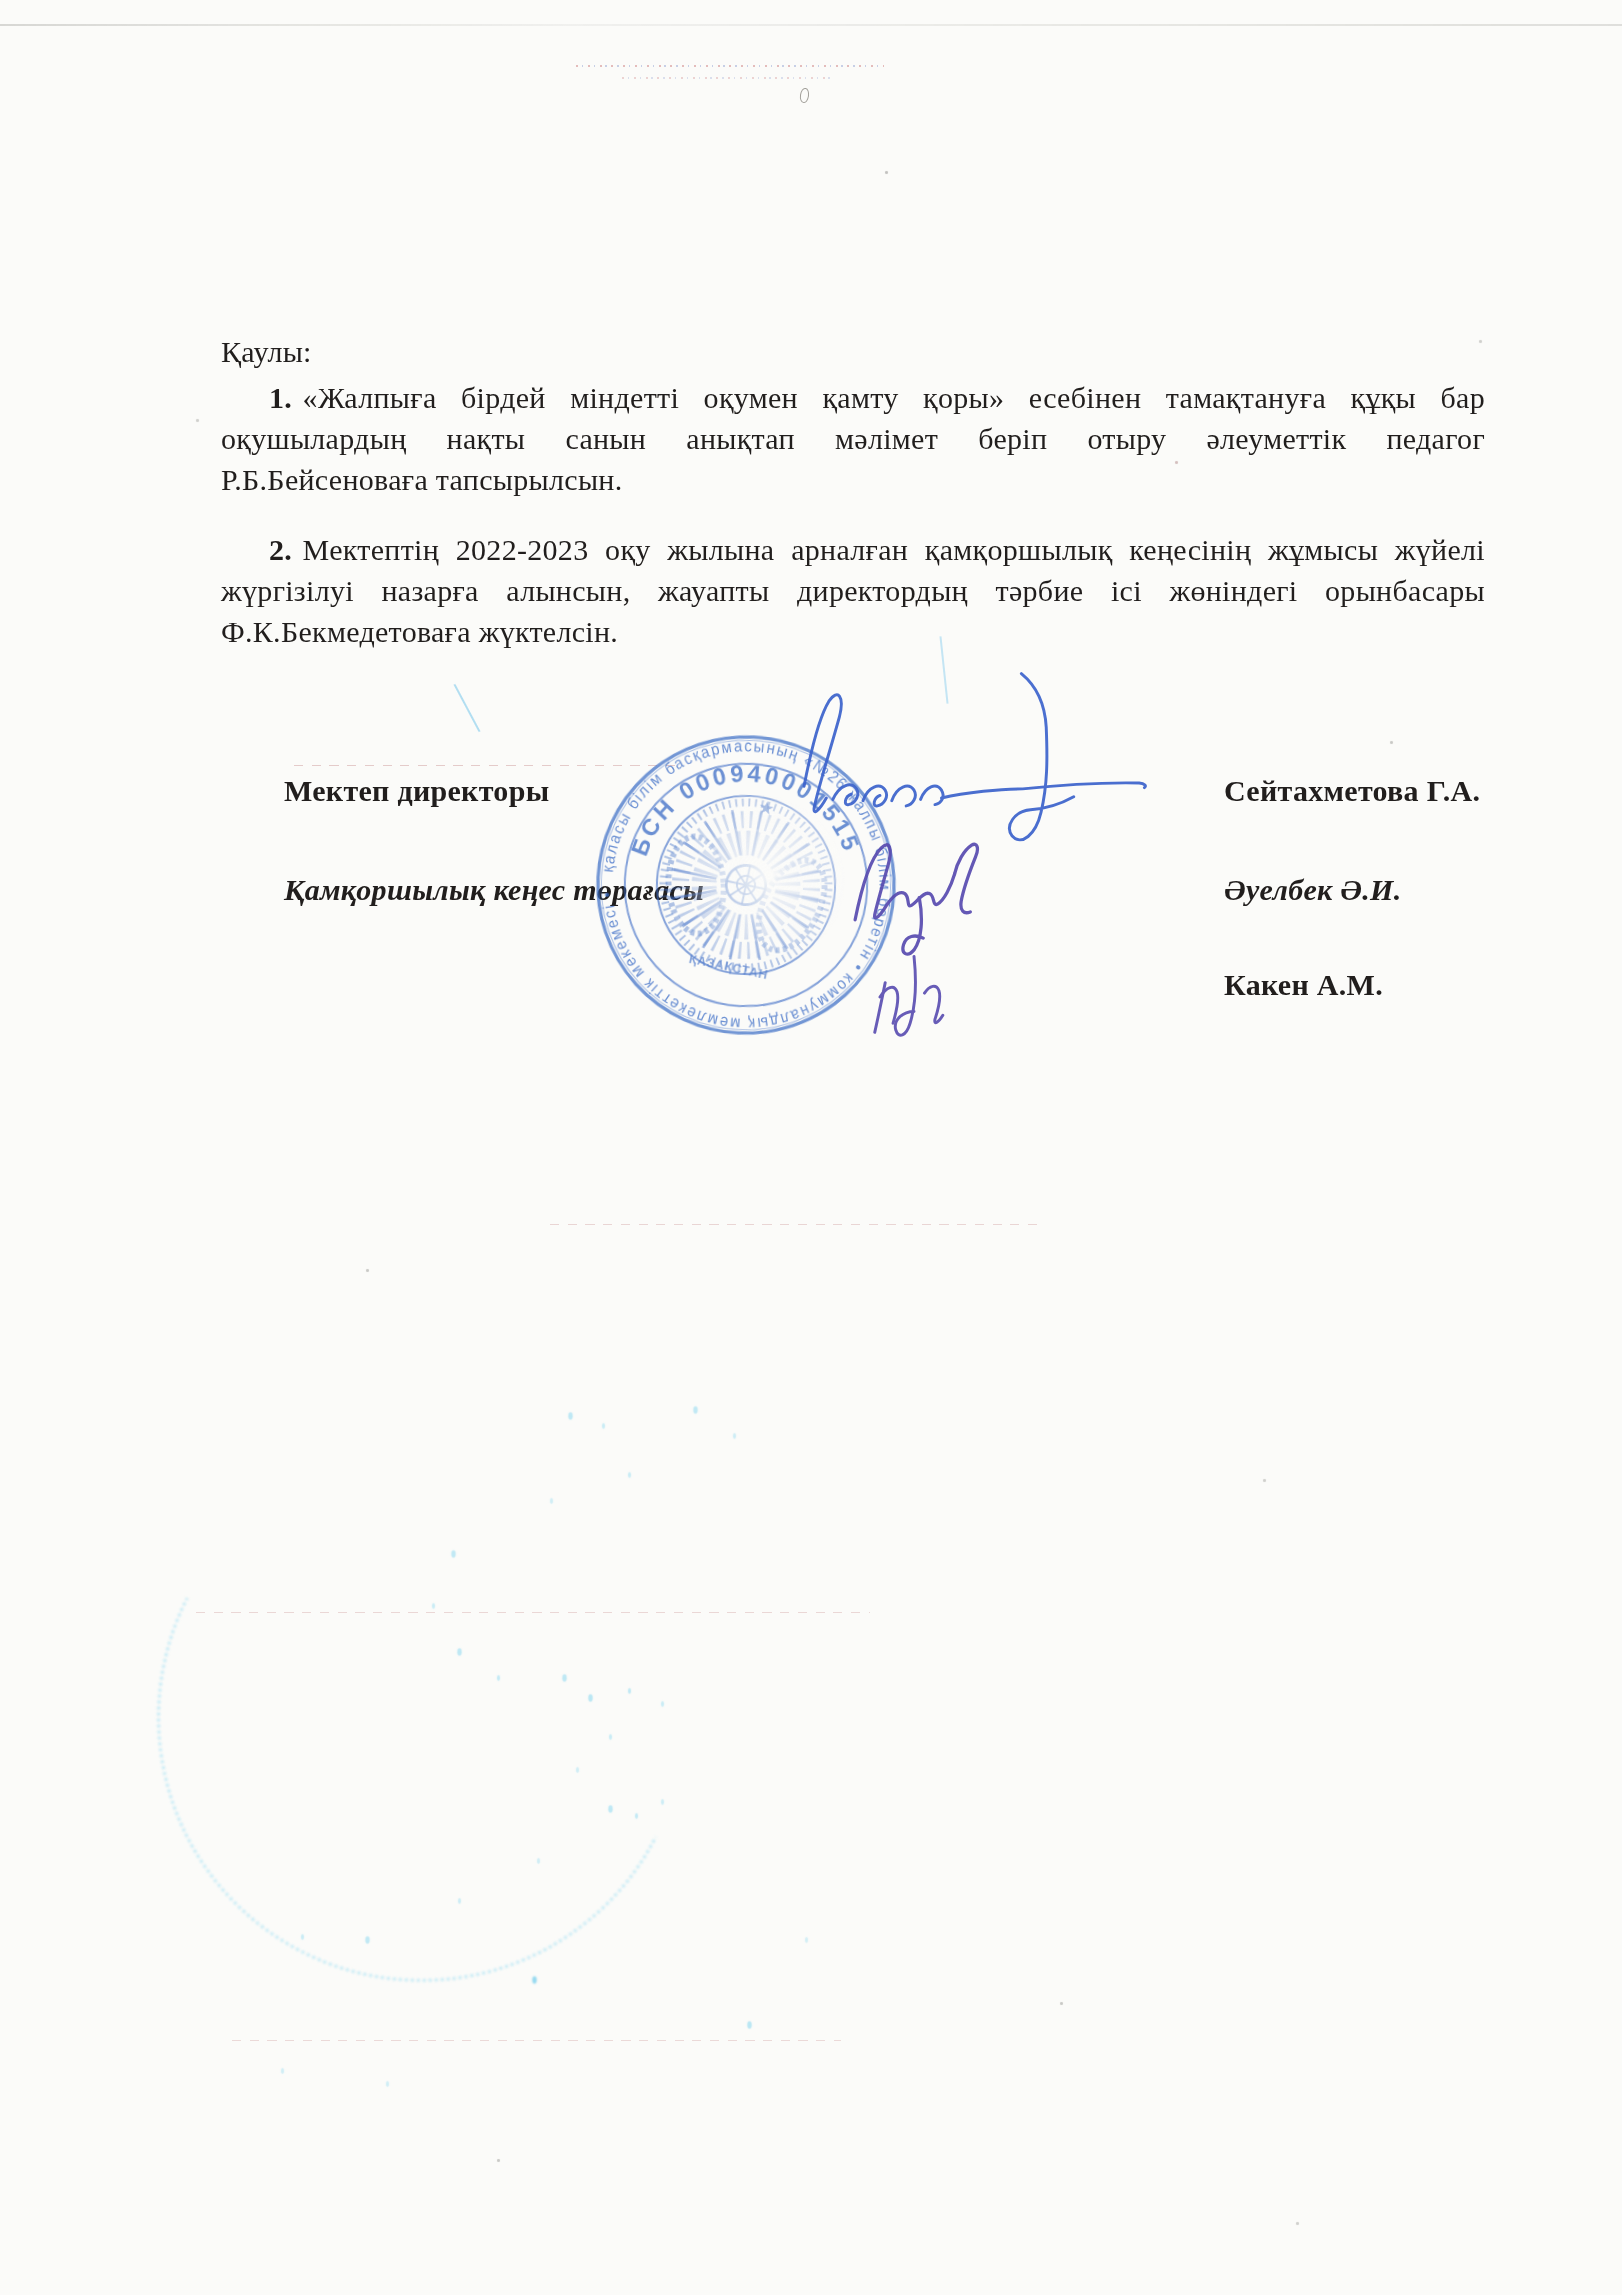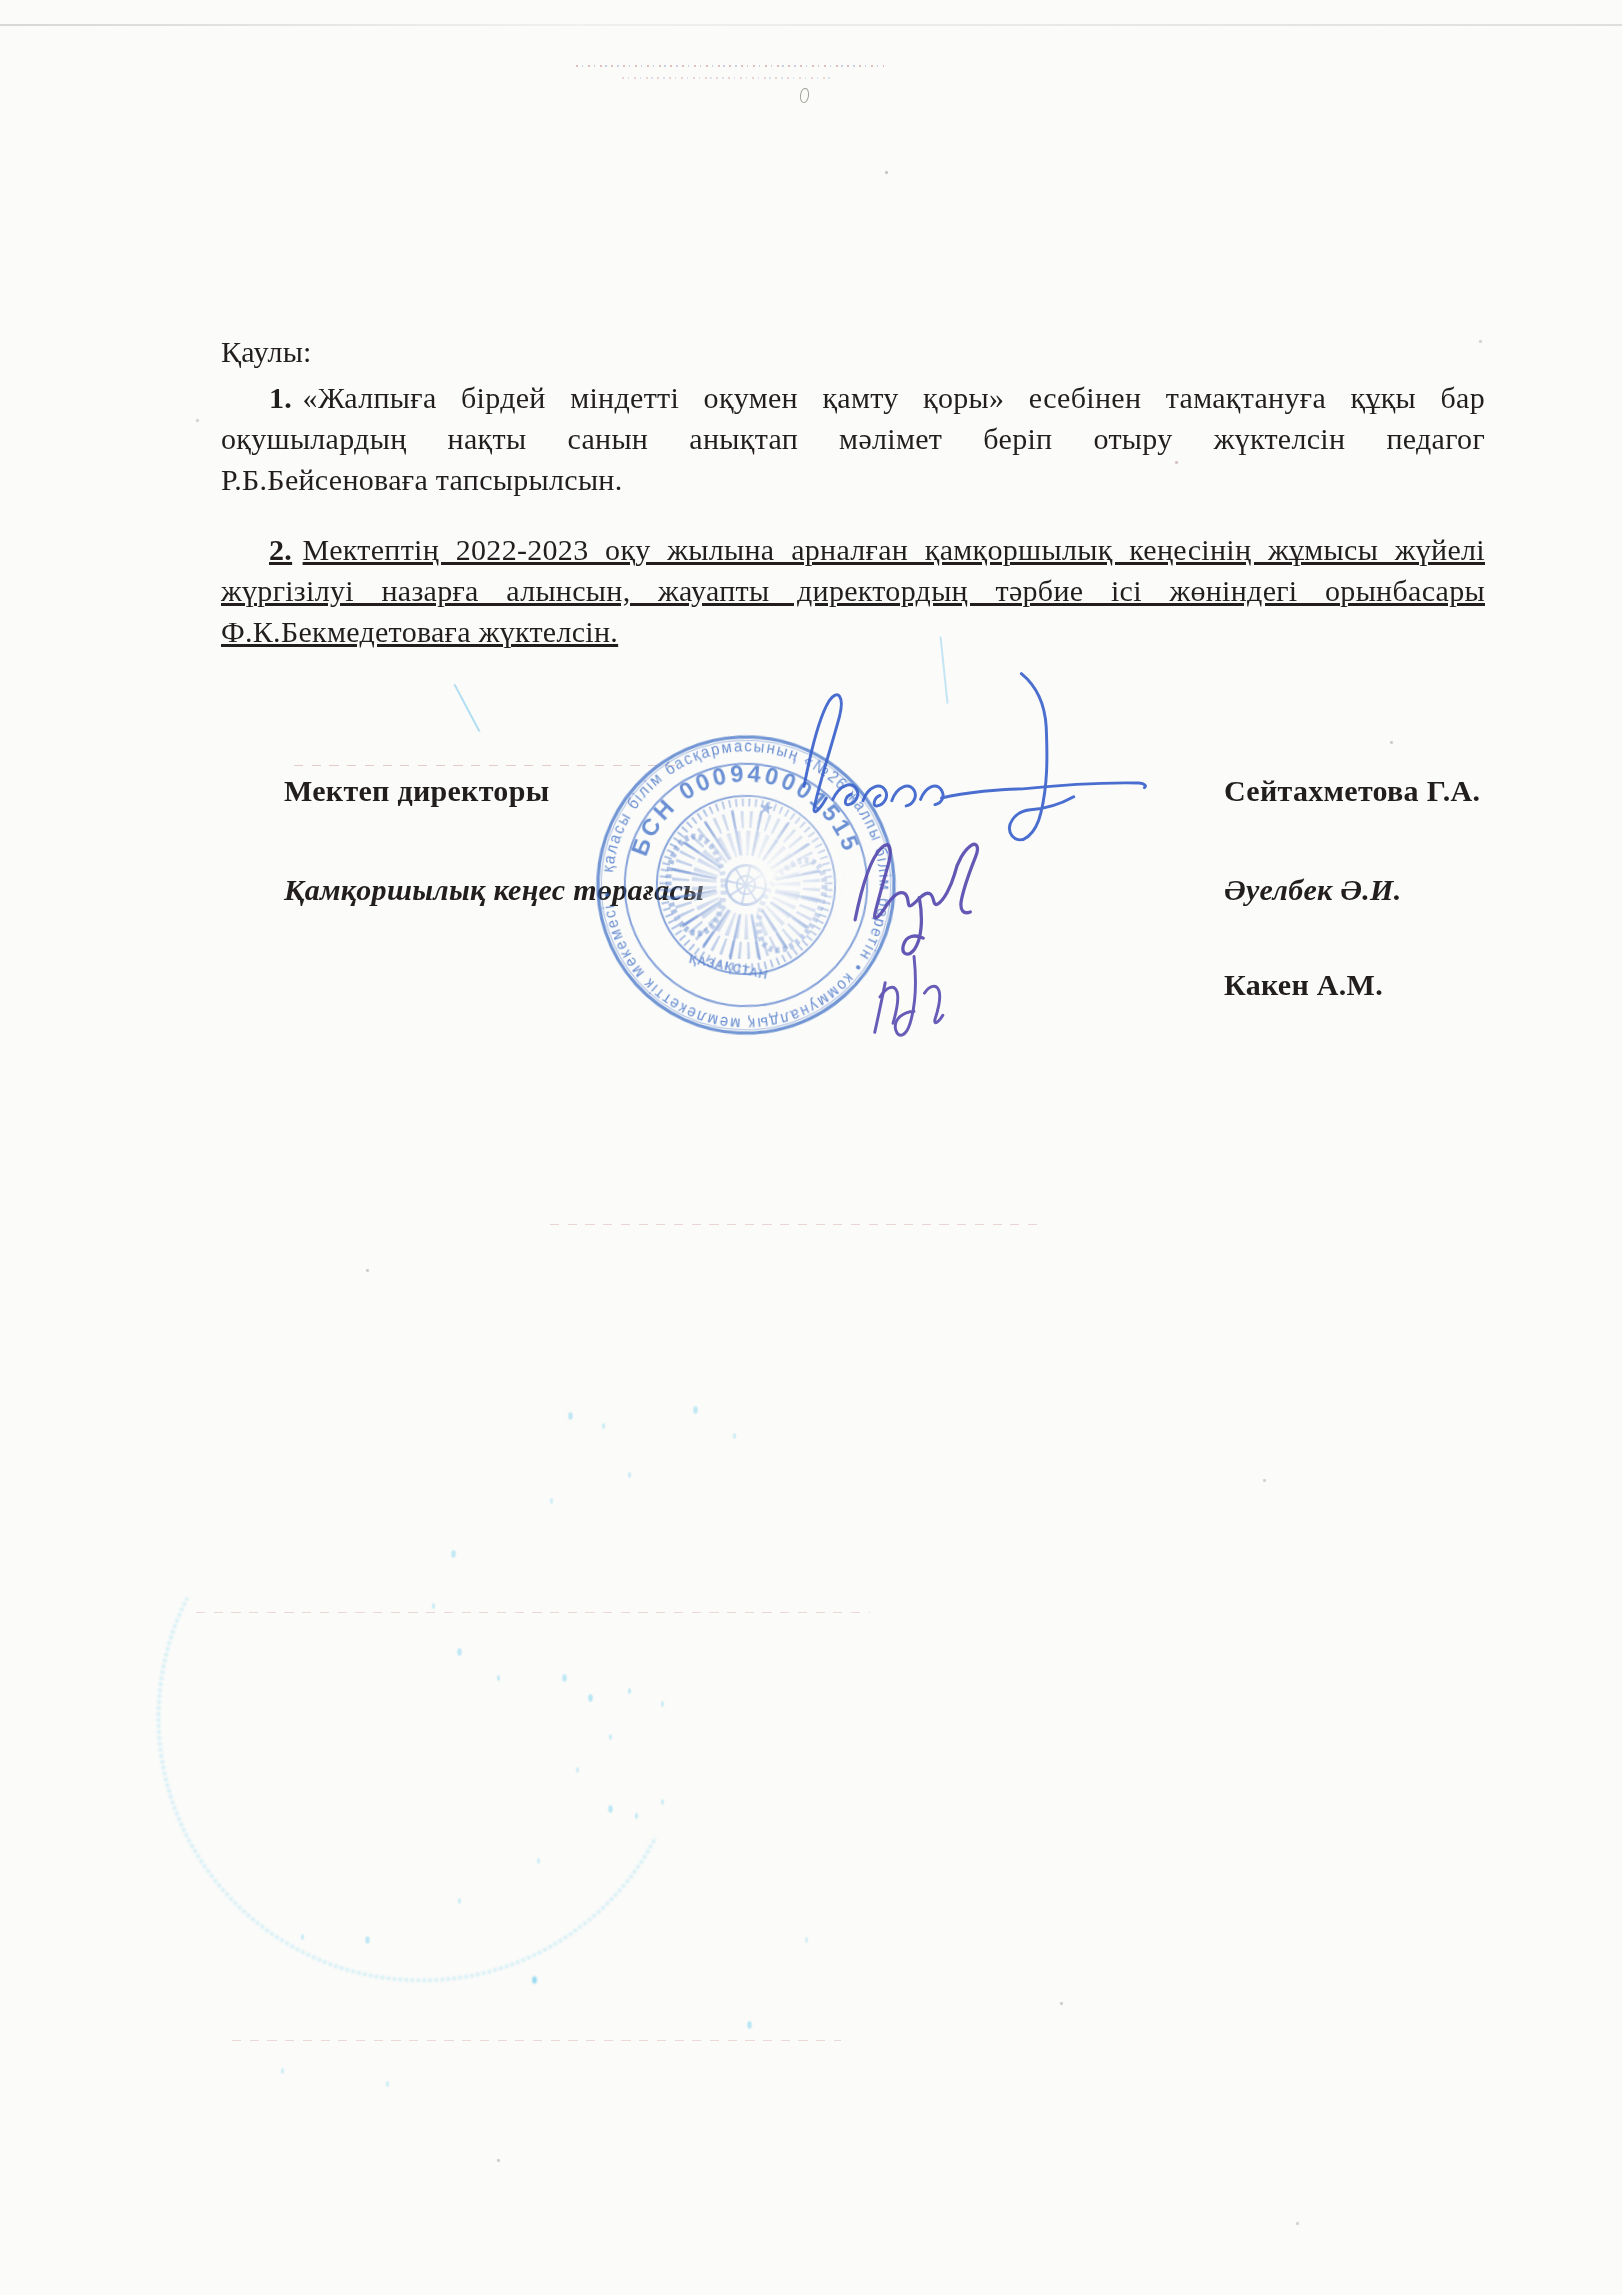--- a/index.html
+++ b/index.html
@@ -12,21 +12,21 @@
     color:#211e1d;
   }
   
   .content{
     position:absolute;left:221px;top:331px;width:1264px;
     font-size:30px;line-height:41px;letter-spacing:0.3px;
   }
   .heading{font-weight:normal;}
   .para{margin:0;}
   .para.p1{margin-top:4.6px;}
-  .para.p2{margin-top:29.4px;text-decoration:underline;}
+  .para.p2{margin-top:29.4px;}
   .line{display:block;text-align:justify;text-align-last:justify;}
   .line.last{text-align-last:left;}
   .ind{display:inline-block;width:48px;}
   .num{font-weight:bold;margin-right:10.5px;}
   
   .sig-title,.sig-name{
     position:absolute;font-size:30px;font-weight:bold;letter-spacing:0.3px;white-space:nowrap;
   }
   .sig-title{left:284px;}
   .sig-name{left:1224px;}
@@ -99,21 +99,21 @@
   <div class="art scratch sc2"></div>
   <div class="art ghost-arc"></div>
   <div class="art ghost-specks"></div>
   <div class="art gray-specks"></div>
 
   <div class="content">
     <div class="heading">Қаулы:</div>
 
     <p class="para p1">
       <span class="line"><span class="ind"></span><b class="num">1.</b><span>«Жалпыға бірдей міндетті оқумен қамту қоры» есебінен тамақтануға құқы бар</span></span>
-      <span class="line">оқушылардың нақты санын анықтап мәлімет беріп отыру жүктелсін педагог</span>
+      <span class="line">оқушылардың нақты санын анықтап мәлімет беріп отыру әлеуметтік педагог</span>
       <span class="line last">Р.Б.Бейсеноваға тапсырылсын.</span>
     </p>
 
     <p class="para p2">
       <span class="line"><span class="ind"></span><b class="num">2.</b><span>Мектептің 2022-2023 оқу жылына арналған қамқоршылық кеңесінің жұмысы жүйелі</span></span>
       <span class="line">жүргізілуі назарға алынсын, жауапты директордың тәрбие ісі жөніндегі орынбасары</span>
       <span class="line last">Ф.К.Бекмедетоваға жүктелсін.</span>
     </p>
   </div>
 

